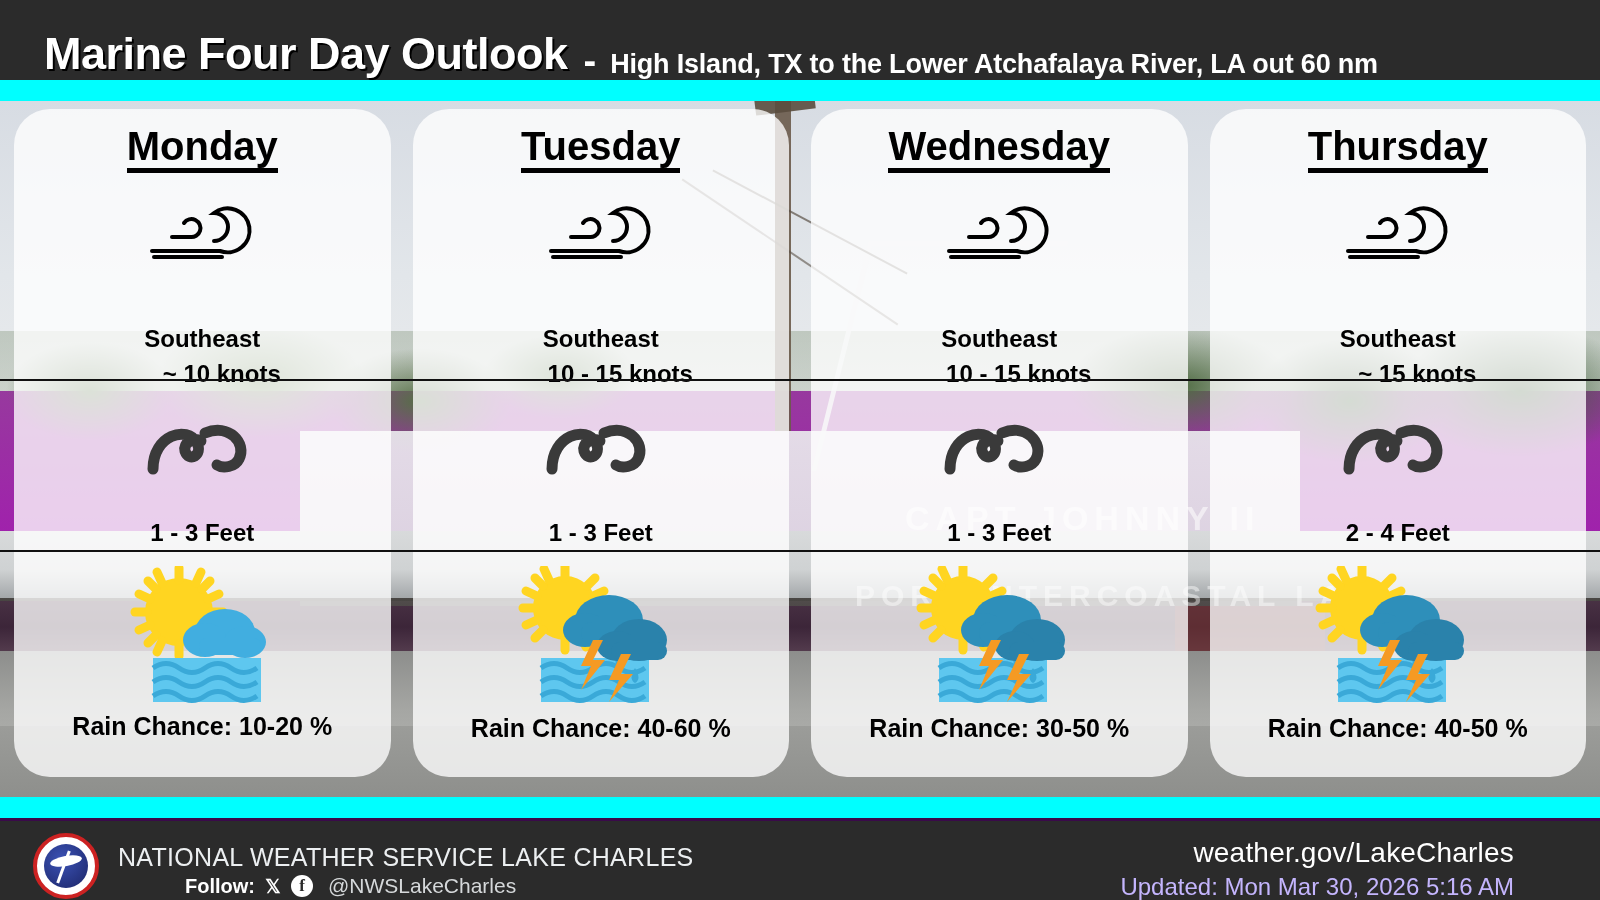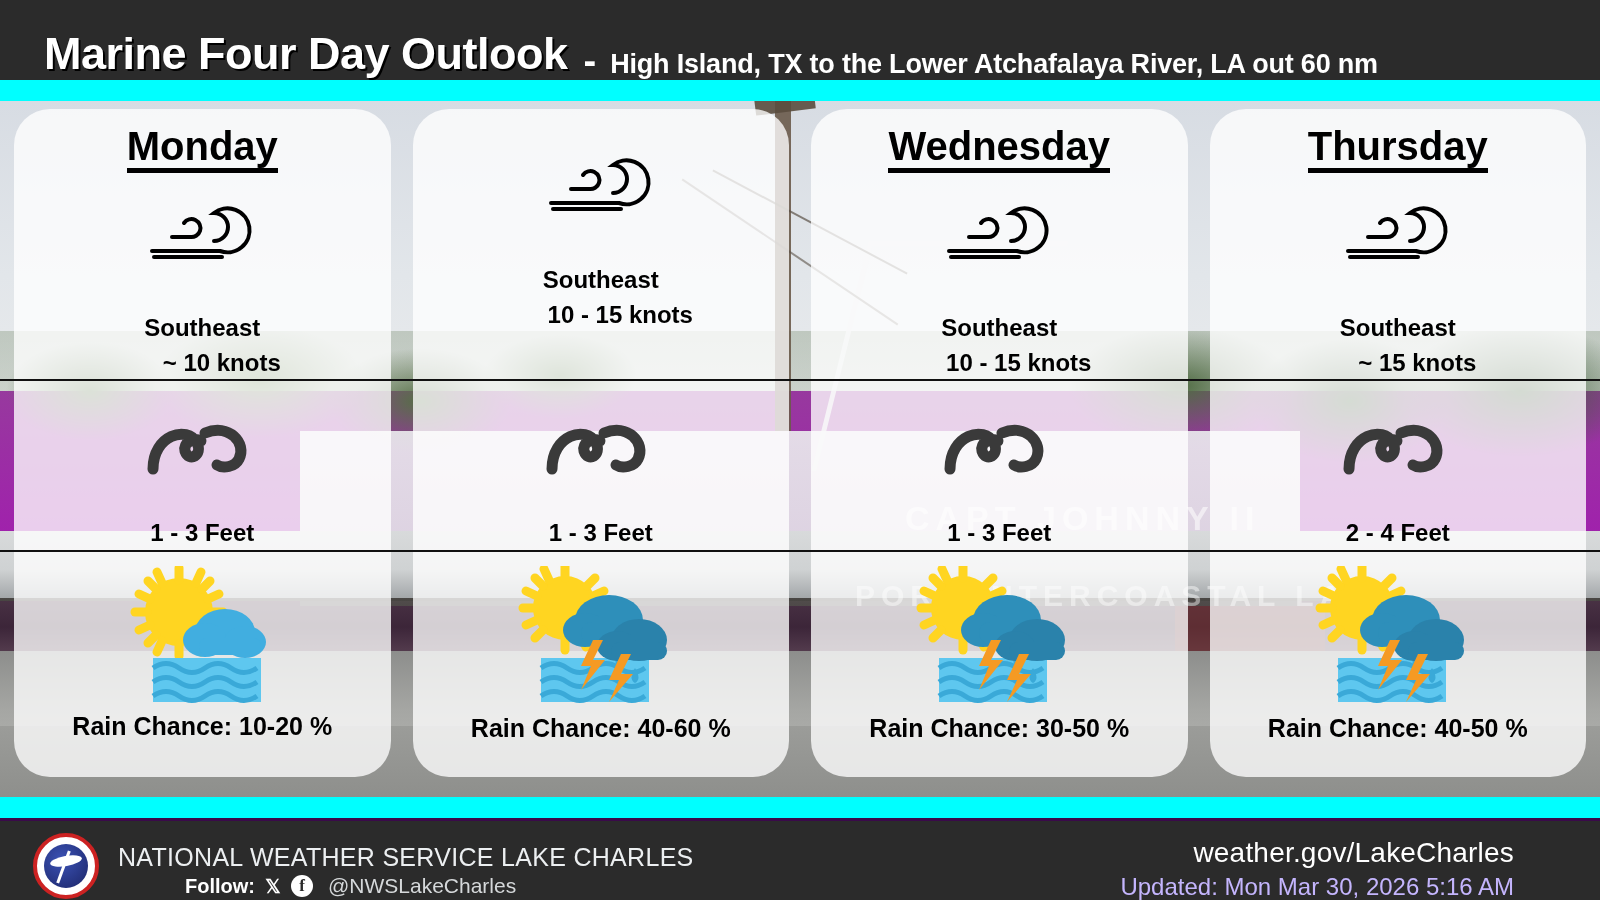--- a/index.html
+++ b/index.html
@@ -154,21 +154,21 @@
     padding-top:16px;
   }
   .day-name {
     font-size:40px; font-weight:bold; color:#000;
     border-bottom:5px solid #000; padding-bottom:1px;
     line-height:1.05;
   }
   .wind-icon { margin-top:20px; }
   .wind-dir {
     font-size:24px; font-weight:bold; color:#000;
-    margin-top:42px; line-height:1.45;
+    margin-top:53px; line-height:1.45;
   }
   .wind-speed {
     font-size:24px; font-weight:bold; color:#000; line-height:1.45;margin-left:39px;
   }
 
   
   .sec-wave {
     height:171px;
     display:flex; flex-direction:column; align-items:center;
     justify-content:flex-start; padding-top:26px;
@@ -345,20 +345,21 @@
             </g>
           </g>
         </svg>
       </div>
       <div class="rain-text">Rain Chance: 10-20 %</div>
     </div>
   </div>
 
   <div class="card">
     <div class="sec-wind">
+      <div class="day-name">Tuesday</div>
       <div class="wind-icon">
         <svg width="120" height="72" viewBox="0 0 120 72">
           <g fill="none" stroke="#000" stroke-width="4" stroke-linecap="round">
             <path d="M10 58 H78 A22 22 0 1 0 72 20 A14 14 0 0 1 86 34 A14 14 0 0 1 72 48"></path>
             <path d="M12 64 H80"></path>
             <path d="M30 44 H48 A9 9 0 1 0 42 30"></path>
           </g>
         </svg>
       </div>
       <div class="wind-dir">Southeast</div>

